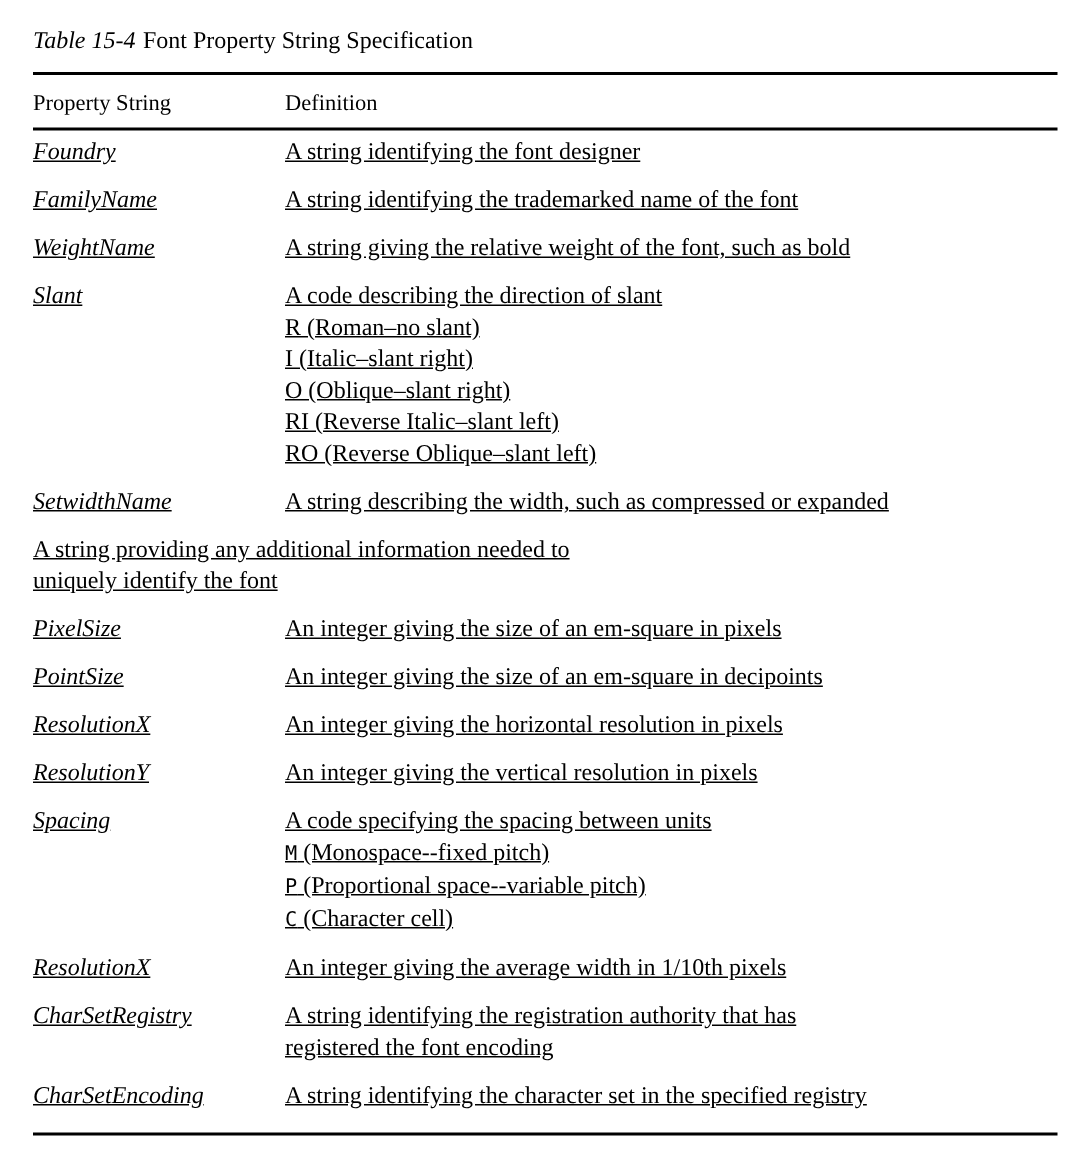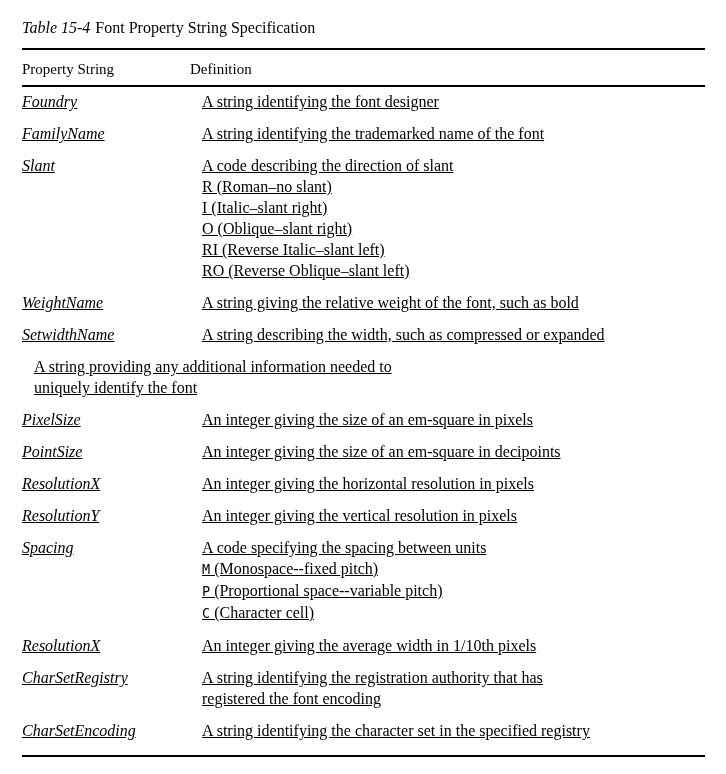--- a/index.html
+++ b/index.html
@@ -51,21 +51,21 @@
     flex: 0 0 168px;
     font-style: italic;
     font-size: 16px;
     line-height: 21px;
   }
   .def-cell {
     flex: 1 1 auto;
     font-size: 16px;
     line-height: 21px;
   }
-  .def-line { white-space: nowrap; margin-left: 12px; }
+  .def-line { white-space: nowrap; }
   .mono {
     font-family: "DejaVu Sans Mono", monospace;
     font-size: 13.5px;
   }
 </style>
 </head>
 <body>
 
 <div class="page">
 
@@ -91,35 +91,35 @@
   </div>
 
   <div class="trow">
     <div class="prop-cell">FamilyName</div>
     <div class="def-cell">
           <div class="def-line">A string identifying the trademarked name of the font</div>
         </div>
   </div>
 
   <div class="trow">
+    <div class="prop-cell">WeightName</div>
+    <div class="def-cell">
+          <div class="def-line">A string giving the relative weight of the font, such as bold</div>
+        </div>
+  </div>
+
+  <div class="trow">
     <div class="prop-cell">Slant</div>
     <div class="def-cell">
           <div class="def-line">A code describing the direction of slant</div>
           <div class="def-line">R (Roman–no slant)</div>
           <div class="def-line">I (Italic–slant right)</div>
           <div class="def-line">O (Oblique–slant right)</div>
           <div class="def-line">RI (Reverse Italic–slant left)</div>
           <div class="def-line">RO (Reverse Oblique–slant left)</div>
-        </div>
-  </div>
-
-  <div class="trow">
-    <div class="prop-cell">WeightName</div>
-    <div class="def-cell">
-          <div class="def-line">A string giving the relative weight of the font, such as bold</div>
         </div>
   </div>
 
   <div class="trow">
     <div class="prop-cell">SetwidthName</div>
     <div class="def-cell">
           <div class="def-line">A string describing the width, such as compressed or expanded</div>
         </div>
   </div>
 

